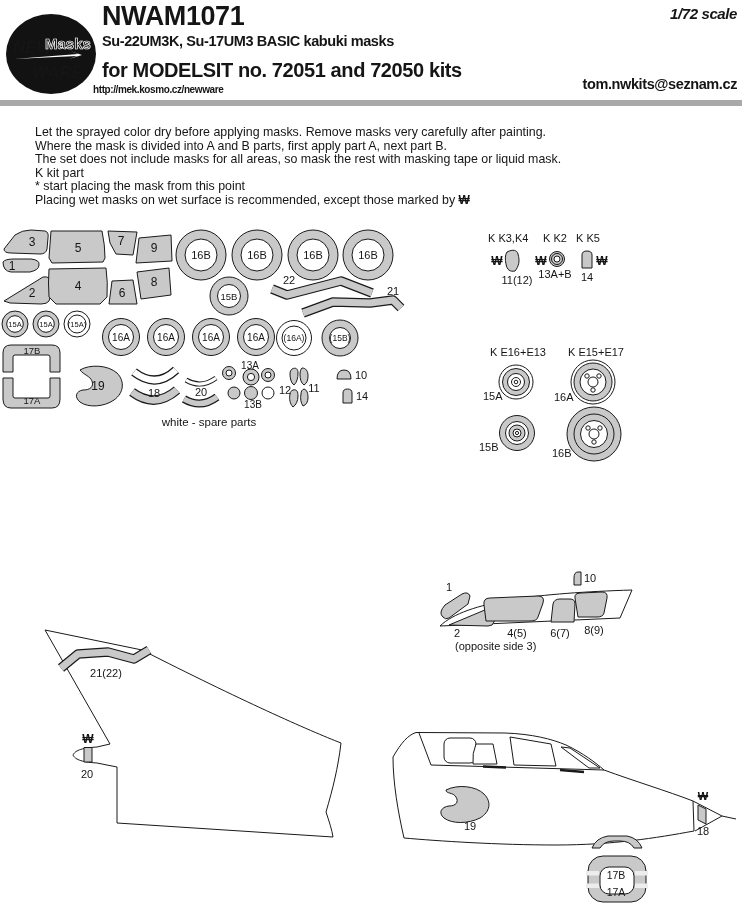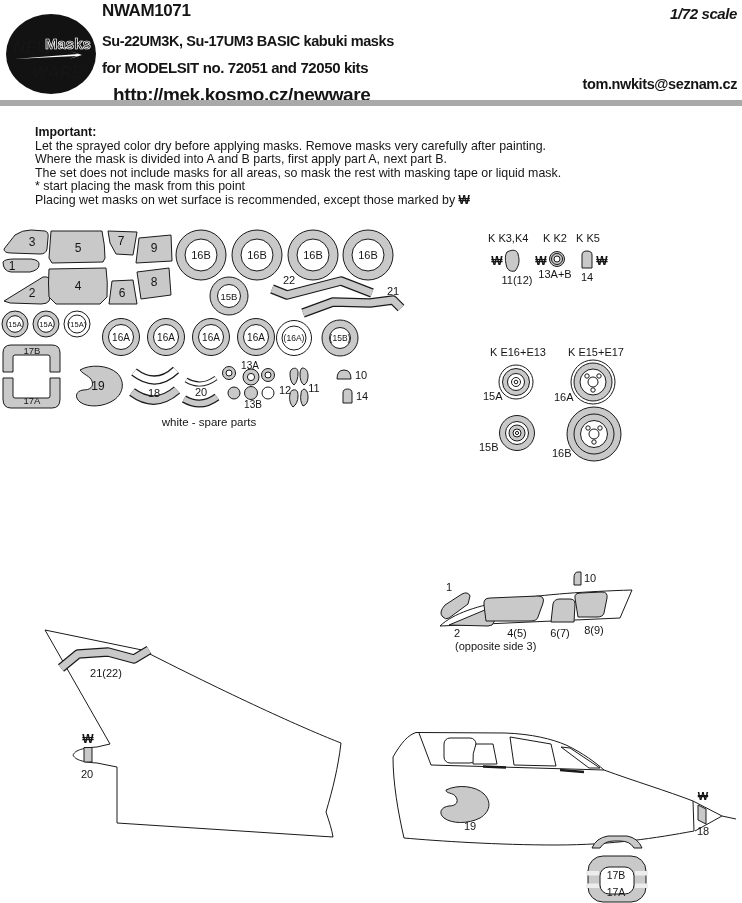--- a/index.html
+++ b/index.html
@@ -1,24 +1,24 @@
 <!DOCTYPE html>
 <html><head>
 <meta charset="utf-8">
 <style>
   html,body{margin:0;padding:0;background:#fff;}
   .page{position:relative;width:742px;height:903px;background:#fff;overflow:hidden;
         font-family:"Liberation Sans",sans-serif;color:#151515;}
   .abs{position:absolute;}
   .bold{font-weight:bold;letter-spacing:-0.4px;}
-  .code{left:102px;top:1px;font-size:17px;text-align:center;}
+  .code{left:102px;top:1px;font-size:27px;text-align:center;}
   .scale{right:5px;top:5px;font-size:15px;font-style:italic;}
   .t1{left:102px;top:33px;font-size:14.5px;}
-  .t2{left:102px;top:59px;font-size:15px;}
-  .url{left:113px;top:84px;font-size:19px;}
+  .t2{left:102px;top:59px;font-size:20px;}
+  .url{left:93px;top:84px;font-size:10px;}
   .email{right:5px;top:76px;font-size:14.5px;}
   .bar{left:0;right:0;top:100px;height:6px;background:#a9a9a9;}
   .instructions{left:35px;top:126px;width:600px;font-size:12.4px;line-height:13.6px;}
   .instructions .head{font-weight:bold;}
   .instructions p{margin:0;}
   .weticon{font-weight:bold;font-size:12px;}
   svg text{font-family:"Liberation Sans",sans-serif;fill:#151515;}
   .logo-wrap{left:4px;top:11px;width:93px;height:85px;}
 </style>
 </head>
@@ -37,24 +37,24 @@
   </div>
   <div class="abs bold code">NWAM1071</div>
   <div class="abs bold scale">1/72 scale</div>
   <div class="abs bold t1">Su-22UM3K, Su-17UM3 BASIC kabuki masks</div>
   <div class="abs bold t2">for MODELSIT no. 72051 and 72050 kits</div>
   <div class="abs bold url">http://mek.kosmo.cz/newware</div>
   <div class="abs bold email">tom.nwkits@seznam.cz</div>
   <div class="abs bar"></div>
 
   <div class="abs instructions">
-    <p class="head">Important:</p>
     <p>Let the sprayed color dry before applying masks. Remove masks very carefully after painting.</p>
     <p>Where the mask is divided into A and B parts, first apply part A, next part B.</p>
     <p>The set does not include masks for all areas, so mask the rest with masking tape or liquid mask.</p>
+    <p>K kit part</p>
     <p>* start placing the mask from this point</p>
     <p>
       <span>Placing wet masks on wet surface is recommended, except those marked by</span>
       <span class="weticon">₩</span>
     </p>
   </div>
 
   <svg class="abs" style="left:0;top:0" width="742" height="903" viewBox="0 0 742 903">
     <g fill="#c9c9c9" stroke="#1a1a1a" stroke-width="1" stroke-linejoin="round">
 

